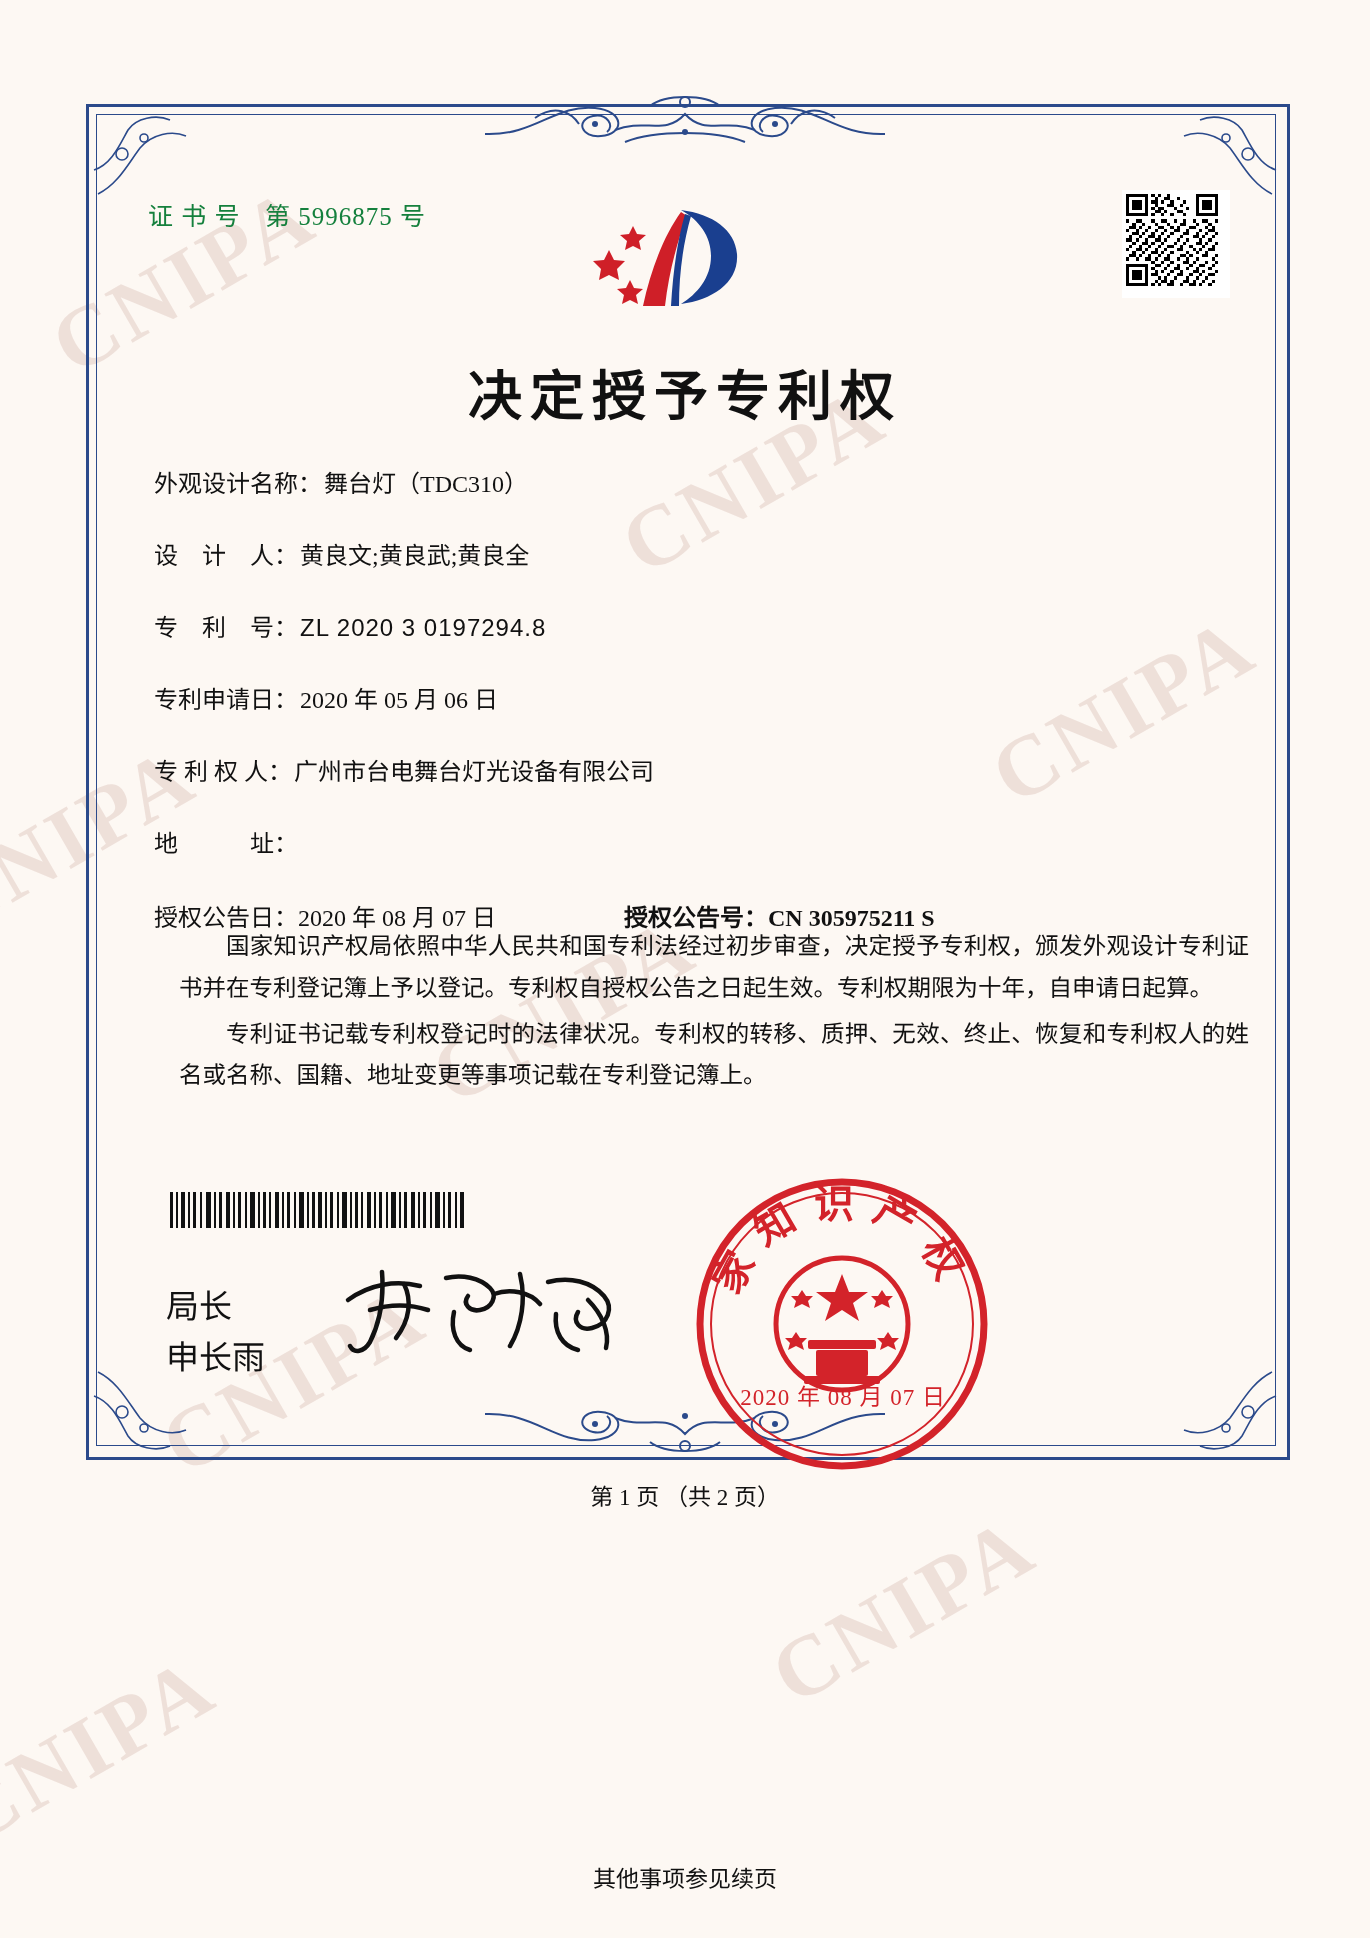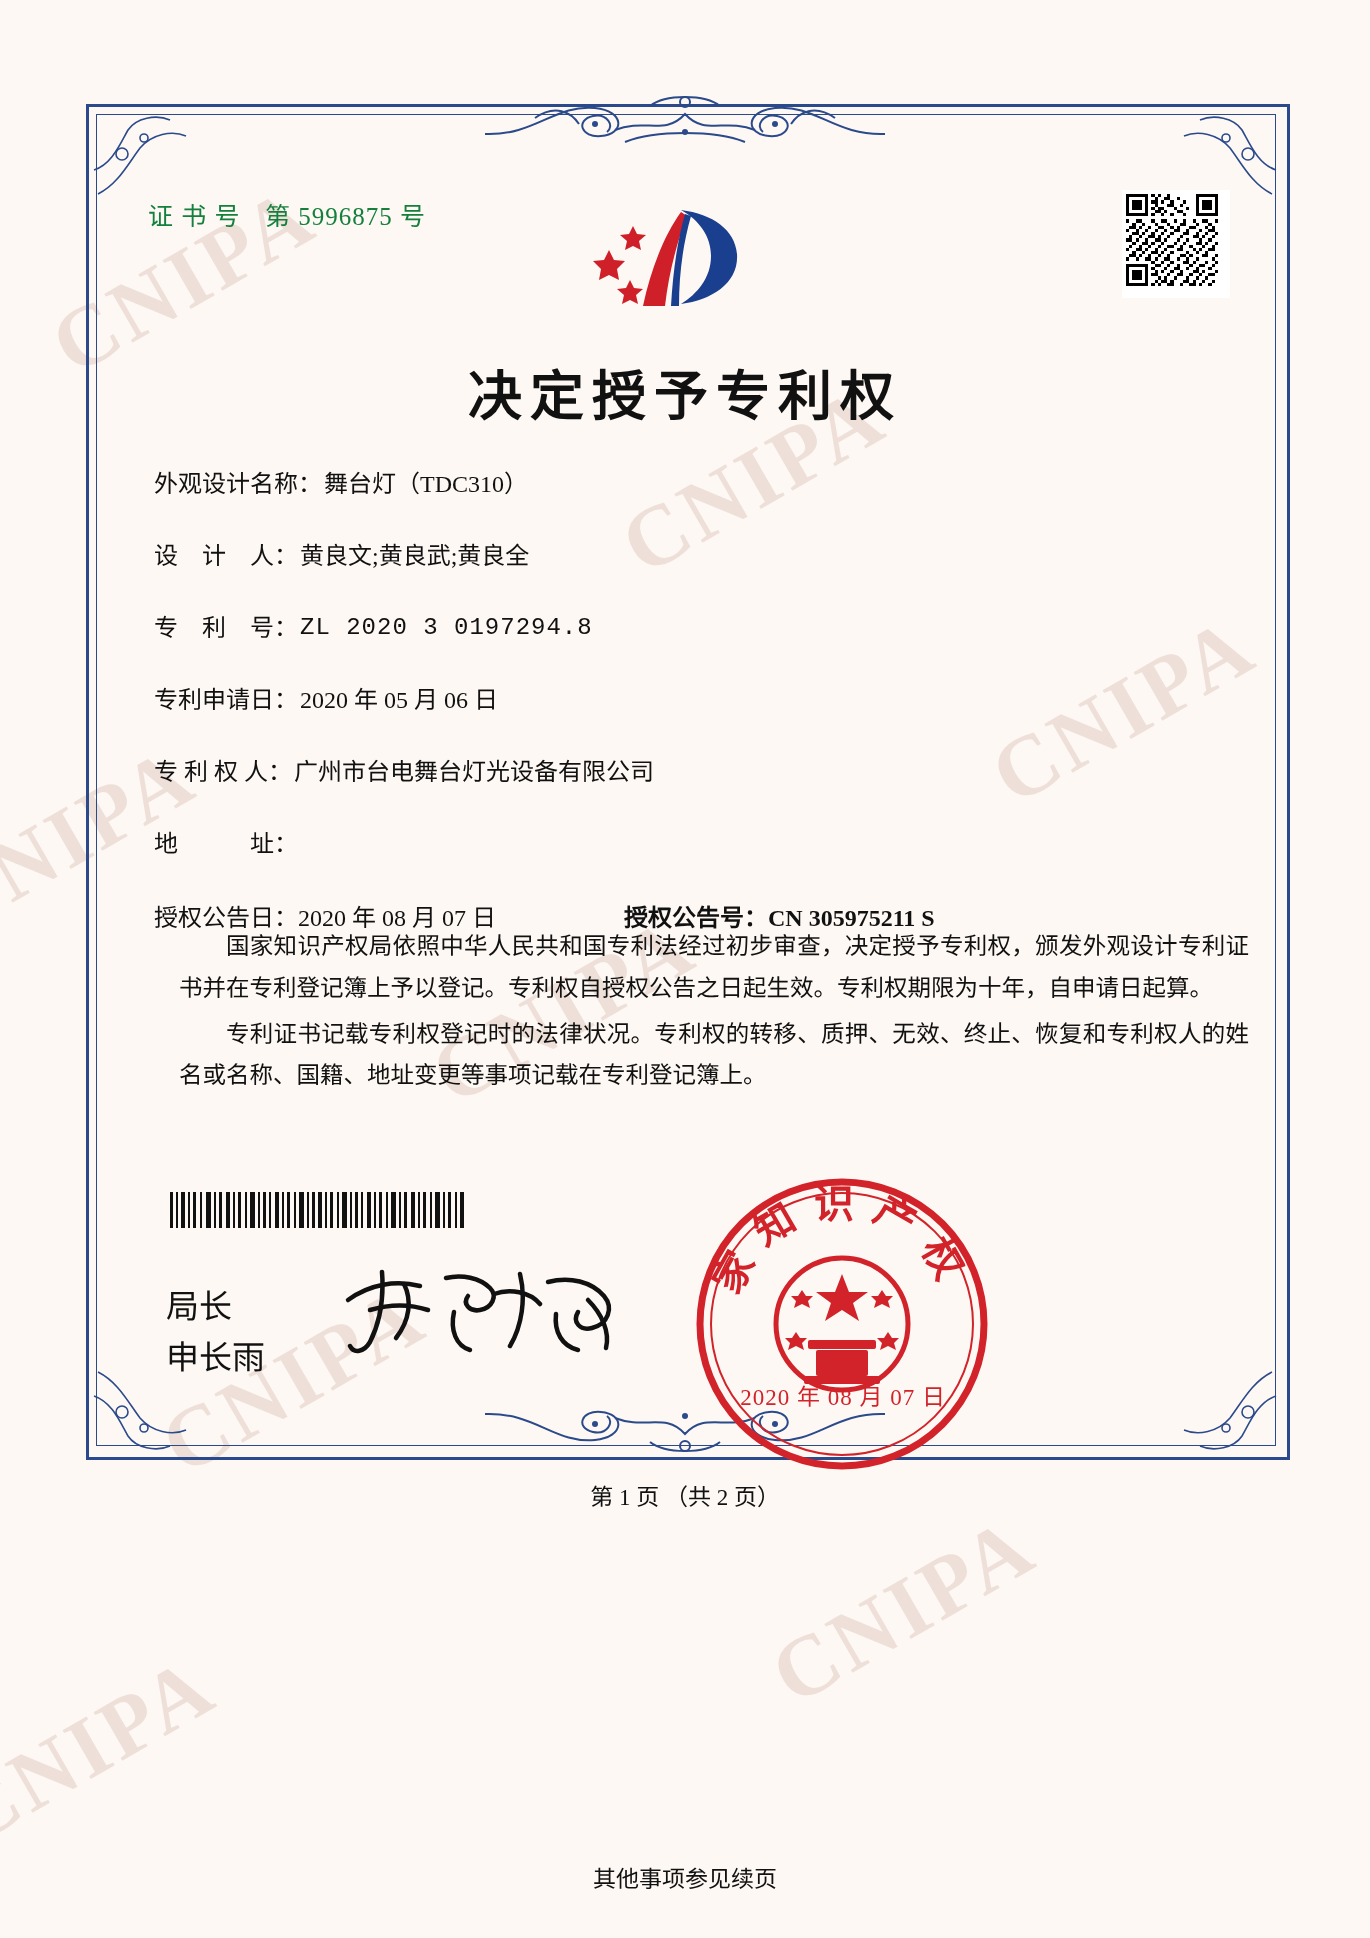--- a/index.html
+++ b/index.html
@@ -145,21 +145,21 @@
   .field-label {
     flex: 0 0 auto;
     white-space: pre;
     letter-spacing: 0px;
   }
   .field-value {
     flex: 1 1 auto;
     padding-left: 2px;
   }
   .field-value.mono {
-    font-family: Liberation Mono, monospace;
+    font-family: Liberation Sans, sans-serif;
     letter-spacing: 1px;
   }
   .addr-value { line-height: 1.55; }
 
   .dual-row {
     display: flex;
     align-items: baseline;
     margin-bottom: 38px;
     font-size: 24px;
   }

